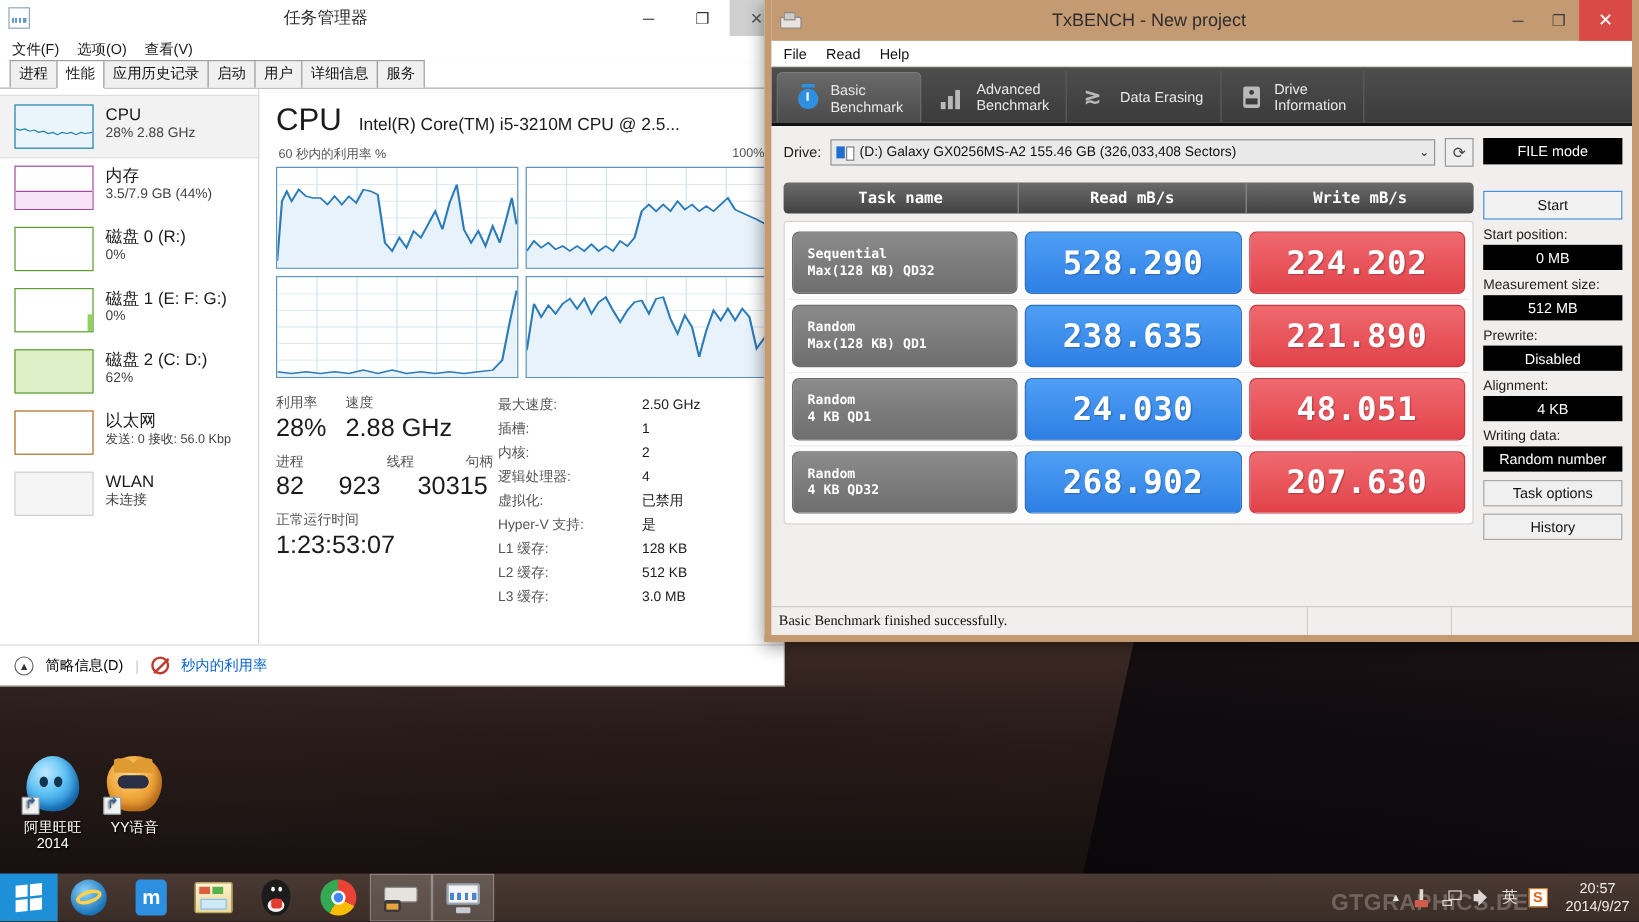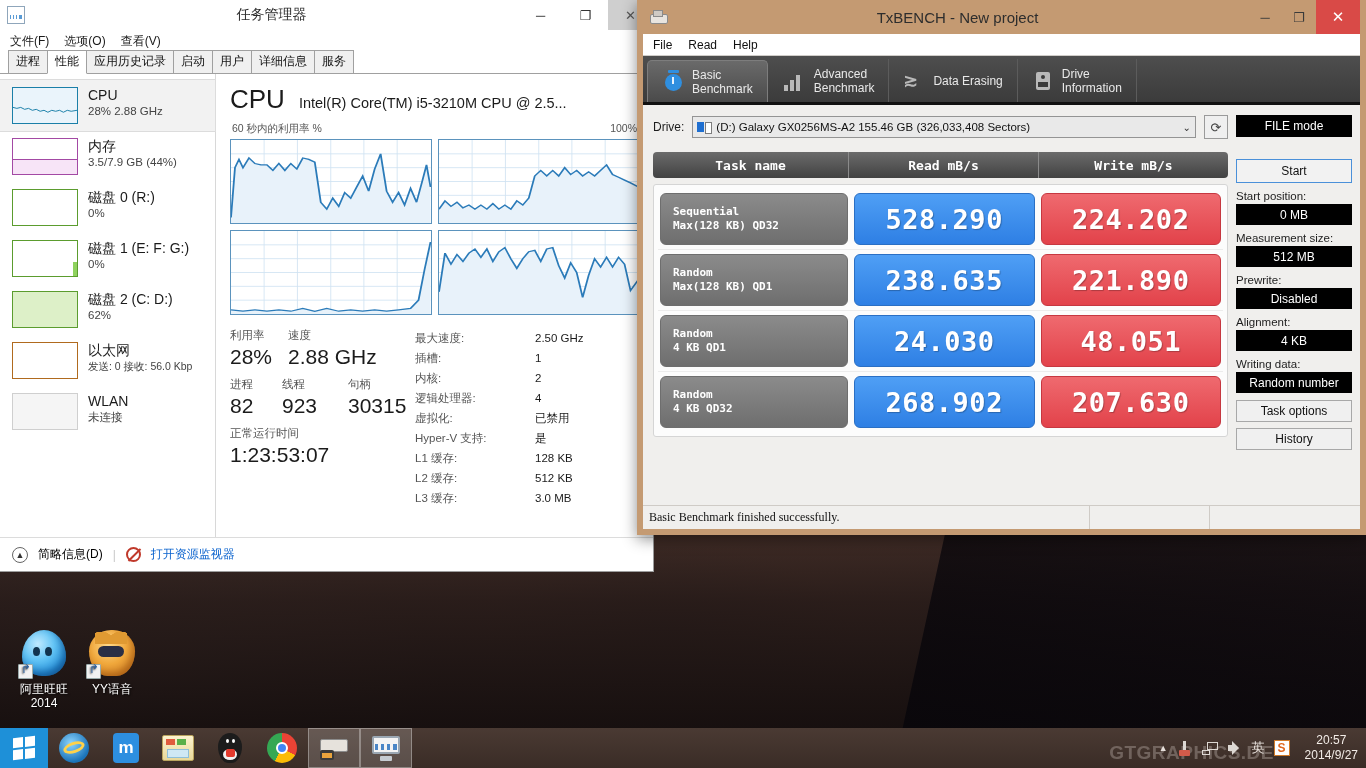--- a/index.html
+++ b/index.html
@@ -531,21 +531,21 @@
           <div class="sl-row-lbl">
             <span style="width:58px;">利用率</span>
             <span>速度</span>
           </div>
           <div class="sl-row-val">
             <span style="width:58px;">28%</span>
             <span>2.88 GHz</span>
           </div>
           <div class="sl-row-lbl">
             <span style="width:52px;">进程</span>
-            <span style="width:66px;">线程</span>
+            <span style="width:66px;margin-left:40px;">线程</span>
             <span>句柄</span>
           </div>
           <div class="sl-row-val">
             <span style="width:52px;">82</span>
             <span style="width:66px;">923</span>
             <span>30315</span>
           </div>
           <div class="sl-row-lbl">正常运行时间</div>
           <div class="sl-row-val">1:23:53:07</div>
         </div>
@@ -590,21 +590,21 @@
         </div>
       </div>
     </div>
   </div>
 
   <div id="tm-footer">
     <div class="chev-circle">▲</div>
     <span>简略信息(D)</span>
     <span style="color:#c9c9c9;">|</span>
     <span class="ban-ico"></span>
-    <span class="res-link">打开资源监视器</span>
+    <span class="res-link">秒内的利用率</span>
   </div>
 </div>
 
 <div id="txbench">
   <div id="tx-titlebar">
     <div class="tx-ico"></div>
     <div class="ttl">TxBENCH - New project</div>
     <div class="tx-wbtn">─</div>
     <div class="tx-wbtn">❐</div>
     <div class="tx-wbtn close">✕</div>

